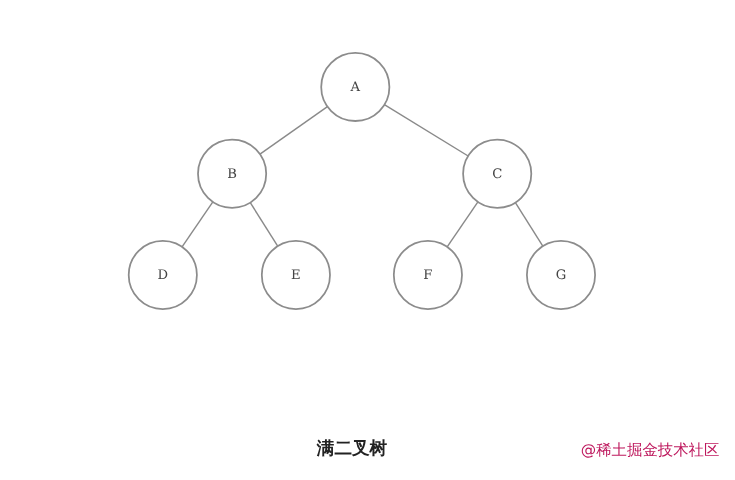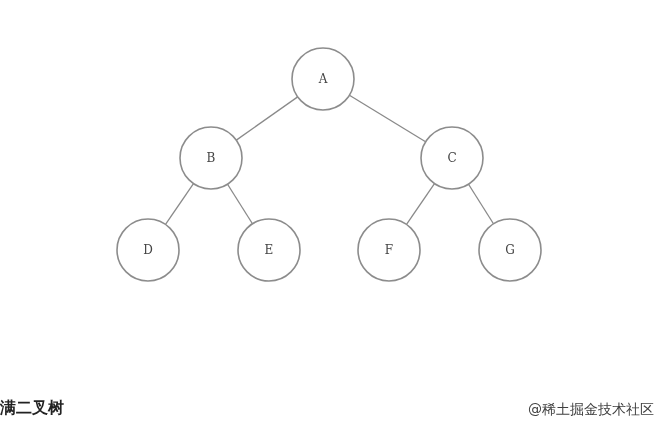--- a/index.html
+++ b/index.html
@@ -1,22 +1,22 @@
 <!DOCTYPE html>
 <html><head>
 <meta charset="utf-8">
 <style>
   html, body { margin: 0; padding: 0; }
   body { width: 668px; height: 436px; background: #ffffff; position: relative; overflow: hidden; font-family: "DejaVu Serif", serif; }
   svg#tree { position: absolute; left: 0; top: 0; }
   .edge { stroke: #8a8a8a; stroke-width: 1.3; }
   .node-circle { fill: #ffffff; stroke: #8c8c8c; stroke-width: 1.6; }
   .node-label { font-family: "DejaVu Serif", serif; font-size: 12px; fill: #444444; text-anchor: middle; dominant-baseline: central; }
-  .caption { position: absolute; left: 0; width: 640px; top: 398px; font-family: "DejaVu Sans", sans-serif; font-weight: bold; font-size: 16px; color: #222222; }
-  .watermark { position: absolute; right: 14px; top: 401px; font-family: "DejaVu Sans", sans-serif; font-size: 14px; color: #404040; }
+  .caption { position: absolute; left: 0; width: 640px; top: 398px; text-align: center; font-family: "DejaVu Sans", sans-serif; font-weight: bold; font-size: 16px; color: #222222; }
+  .watermark { position: absolute; right: 14px; top: 401px; font-family: "DejaVu Sans", sans-serif; font-size: 14px; color: #be185d; }
 </style>
 </head>
 <body>
 
 <svg id="tree" width="668" height="436">
   <g id="edges">
       <line x1="297.6677295003687" y1="96.86829794170421" x2="236.33227049963128" y2="140.1317020582958" class="edge"></line>
       <line x1="349.4365277764318" y1="95.18981158401637" x2="425.5634722235682" y2="141.81018841598365" class="edge"></line>
       <line x1="193.48483324325662" y1="183.5777038352443" x2="165.51516675674338" y2="224.4222961647557" class="edge"></line>
       <line x1="227.5323286246411" y1="184.22369368046523" x2="252.4676713753589" y2="223.77630631953477" class="edge"></line>

